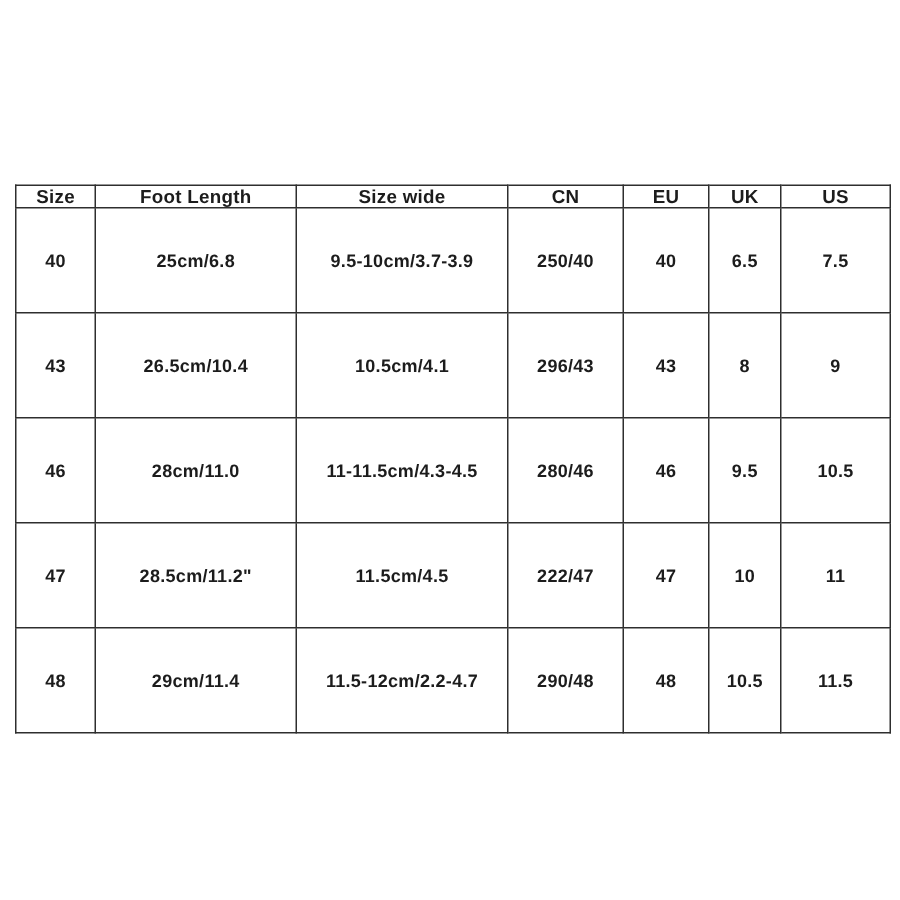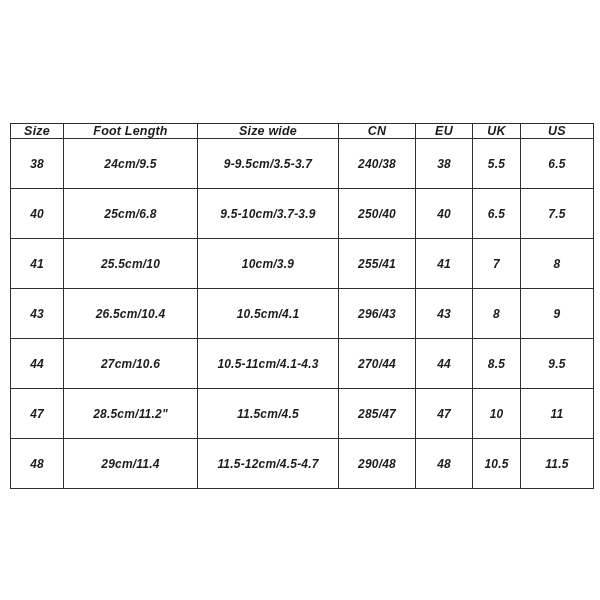--- a/index.html
+++ b/index.html
@@ -13,21 +13,20 @@
     position: relative;
     font-family: "Liberation Sans", sans-serif;
     overflow: hidden;
   }
   .size-chart-wrap {
     position: absolute;
     left: 10px;
     top: 123px;
     width: 583px;
     height: 366px;
-    font-style: italic;
   }
   table.size-chart {
     border-collapse: collapse;
     width: 100%;
     height: 100%;
     table-layout: fixed;
     background: #ffffff;
   }
   table.size-chart th,
   table.size-chart td {
@@ -73,77 +72,59 @@
           <th>Foot Length</th>
           <th>Size wide</th>
           <th>CN</th>
           <th>EU</th>
           <th>UK</th>
           <th>US</th>
         </tr>
     </thead>
     <tbody>
         <tr>
-          <td>38</td>
-          <td>24cm/9.5</td>
-          <td>9-9.5cm/3.5-3.7</td>
-          <td>240/38</td>
-          <td>38</td>
-          <td>5.5</td>
-          <td>6.5</td>
-        </tr>
-        <tr>
           <td>40</td>
           <td>25cm/6.8</td>
           <td>9.5-10cm/3.7-3.9</td>
           <td>250/40</td>
           <td>40</td>
           <td>6.5</td>
           <td>7.5</td>
-        </tr>
-        <tr>
-          <td>41</td>
-          <td>25.5cm/10</td>
-          <td>10cm/3.9</td>
-          <td>255/41</td>
-          <td>41</td>
-          <td>7</td>
-          <td>8</td>
         </tr>
         <tr>
           <td>43</td>
           <td>26.5cm/10.4</td>
           <td>10.5cm/4.1</td>
           <td>296/43</td>
           <td>43</td>
           <td>8</td>
           <td>9</td>
         </tr>
         <tr>
-          <td>44</td>
-          <td>27cm/10.6</td>
-          <td>10.5-11cm/4.1-4.3</td>
-          <td>270/44</td>
-          <td>44</td>
-          <td>8.5</td>
+          <td>46</td>
+          <td>28cm/11.0</td>
+          <td>11-11.5cm/4.3-4.5</td>
+          <td>280/46</td>
+          <td>46</td>
           <td>9.5</td>
+          <td>10.5</td>
         </tr>
         <tr>
           <td>47</td>
           <td>28.5cm/11.2"</td>
           <td>11.5cm/4.5</td>
-          <td>285/47</td>
+          <td>222/47</td>
           <td>47</td>
           <td>10</td>
           <td>11</td>
         </tr>
         <tr>
           <td>48</td>
           <td>29cm/11.4</td>
-          <td>11.5-12cm/4.5-4.7</td>
+          <td>11.5-12cm/2.2-4.7</td>
           <td>290/48</td>
           <td>48</td>
           <td>10.5</td>
           <td>11.5</td>
         </tr>
       </tbody>
   </table>
 </div>
 
 </body></html>

